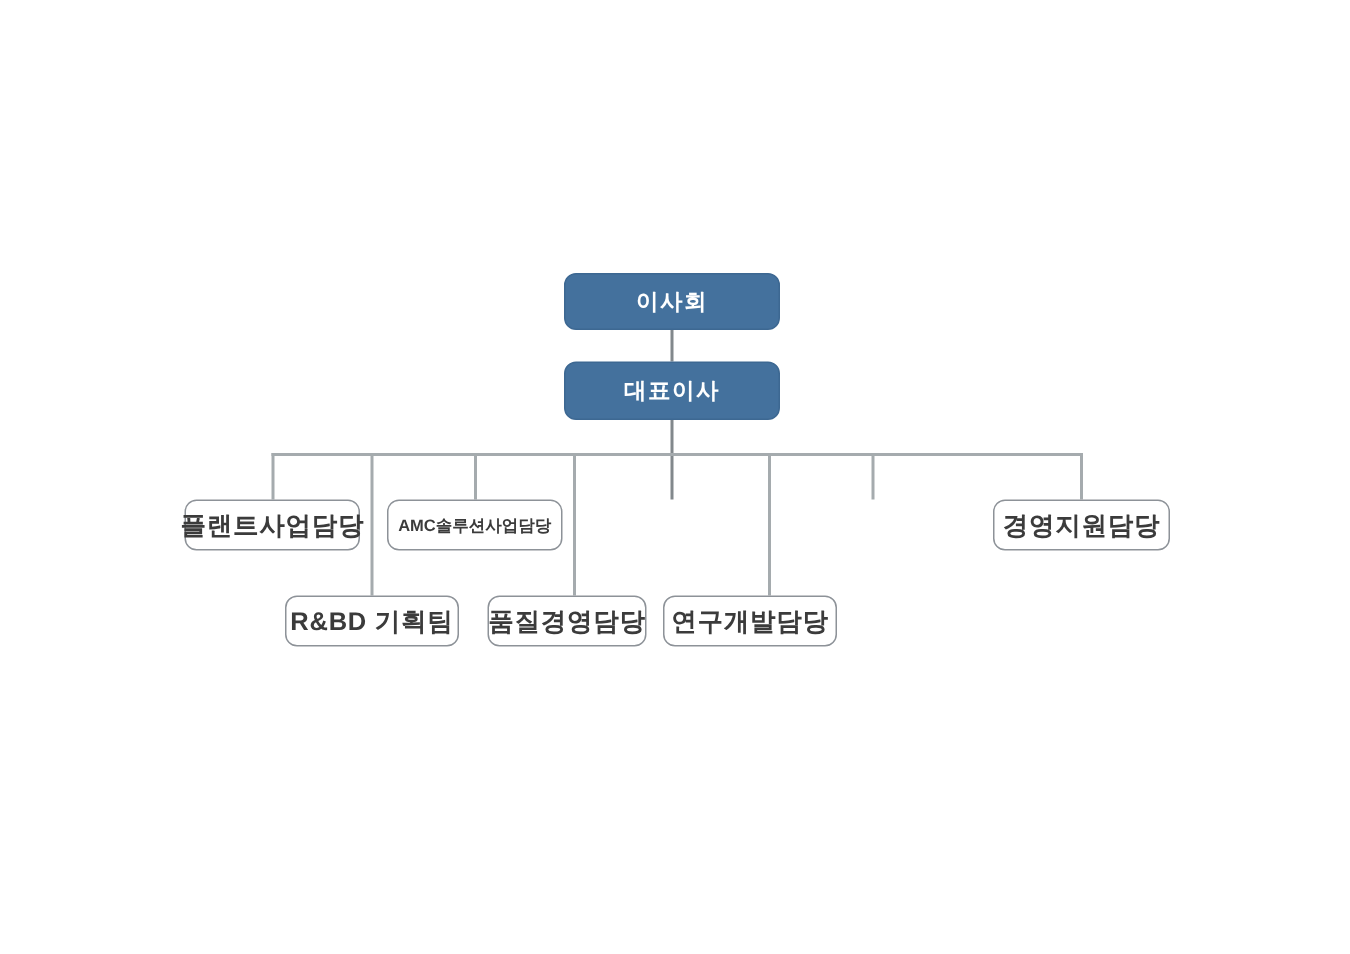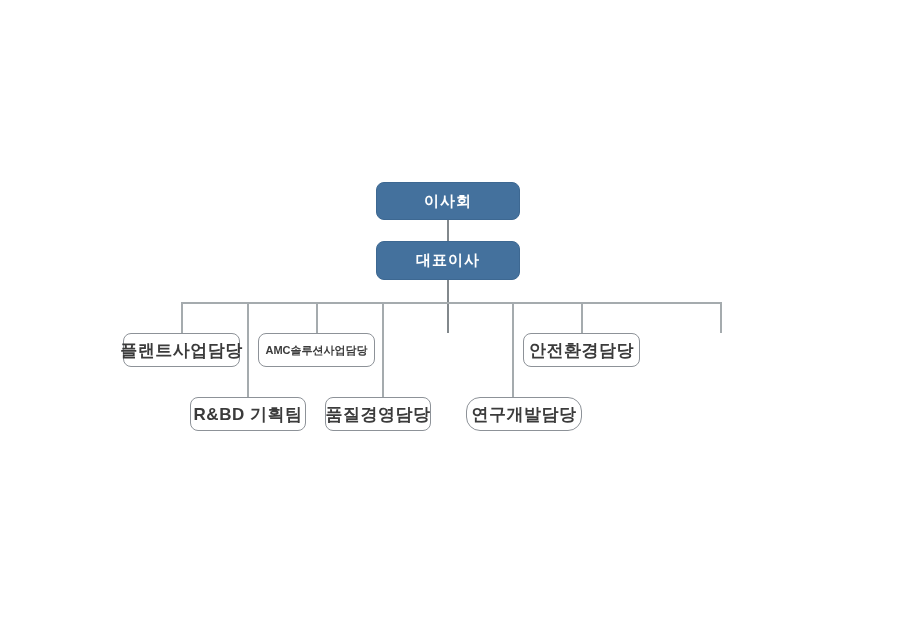--- a/index.html
+++ b/index.html
@@ -61,19 +61,19 @@
   <div class="line" style="left:720px; top:302px; width:1.5px; height:31px;"></div>
   <div class="line" style="left:247px; top:302px; width:1.5px; height:95px;"></div>
   <div class="line" style="left:382px; top:302px; width:1.5px; height:95px;"></div>
   <div class="line" style="left:512px; top:302px; width:1.5px; height:95px;"></div>
 
   <div class="node exec" style="left:376px; top:182px; width:144px; height:38px;">이사회</div>
   <div class="node exec" style="left:376px; top:241px; width:144px; height:39px;text-align:center;">대표이사</div>
 
   <div class="node div" style="left:123px; top:333px; width:117px; height:34px;">플랜트사업담당</div>
   <div class="node div small" style="left:258px; top:333px; width:117px; height:34px;">AMC솔루션사업담당</div>
-  <div class="node div" style="left:523px; top:333px; width:117px; height:34px;">안전환경담당</div>
+  <div class="node div" style="left:662px; top:333px; width:118px; height:34px;">경영지원담당</div>
 
   <div class="node div" style="left:190px; top:397px; width:116px; height:34px;">R&amp;BD 기획팀</div>
   <div class="node div" style="left:325px; top:397px; width:106px; height:34px;">품질경영담당</div>
-  <div class="node div" style="left:466px; top:397px; width:116px; height:34px;border-radius:14px;">연구개발담당</div>
+  <div class="node div" style="left:442px; top:397px; width:116px; height:34px;">연구개발담당</div>
 
 </div>
 
 </body></html>

